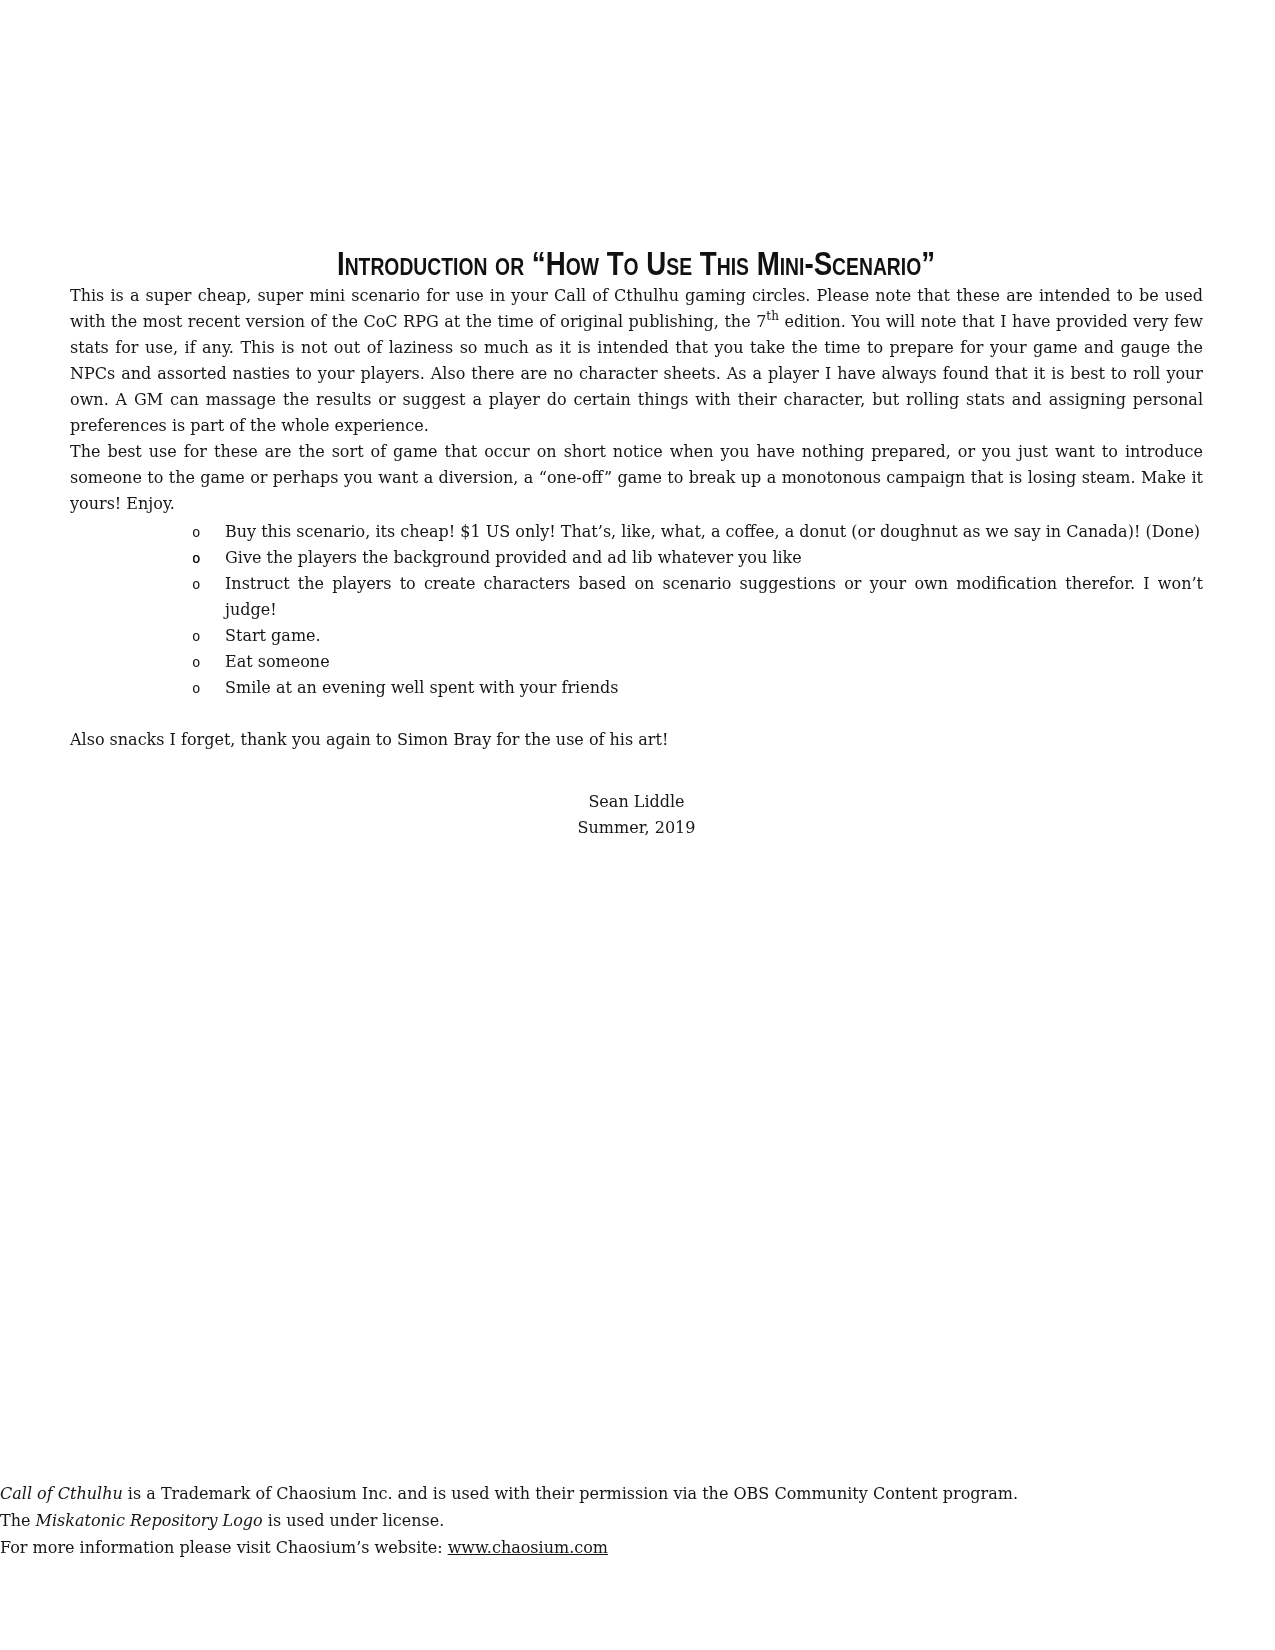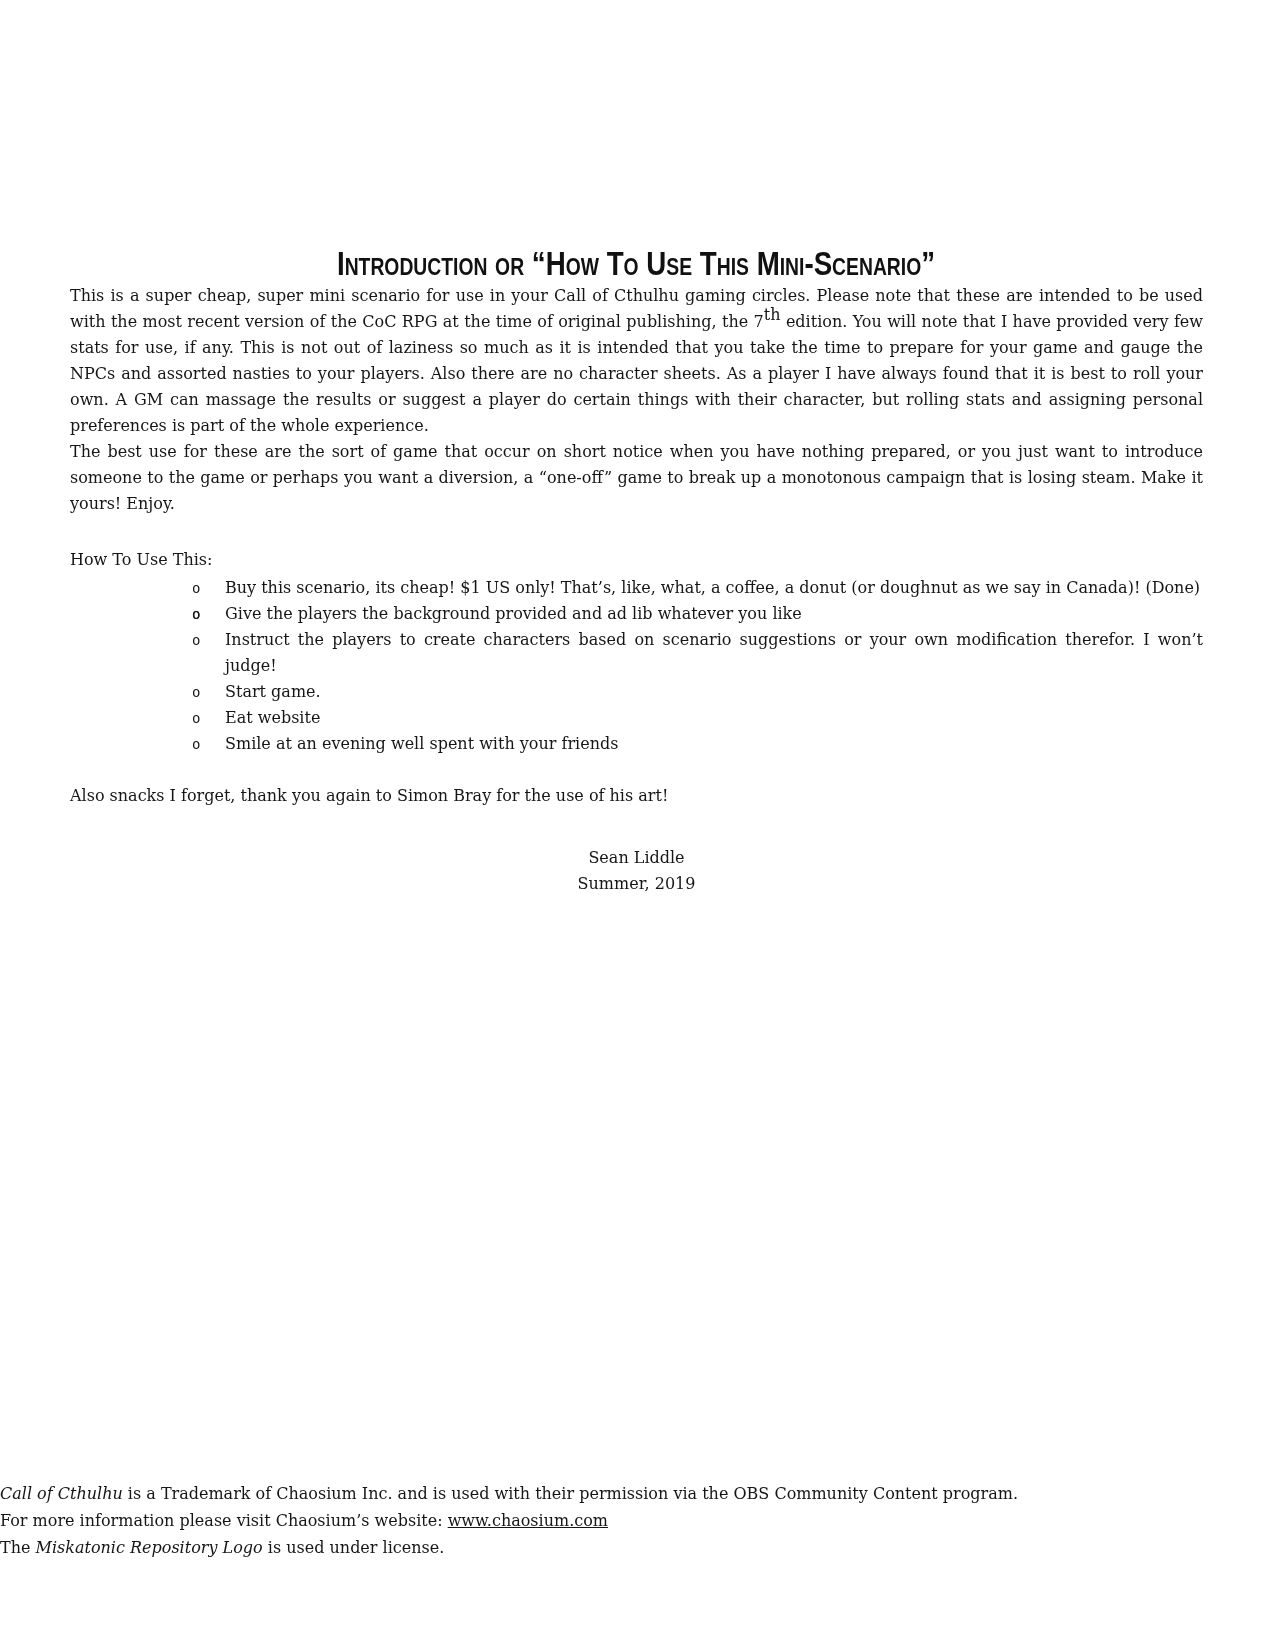--- a/index.html
+++ b/index.html
@@ -54,21 +54,21 @@
   .bullet {
     position: absolute;
     left: 122px;
     top: 1px;
     font-family: "DejaVu Sans Mono", monospace;
     font-size: 14px;
     line-height: 24px;
   }
   .closing { margin: 26px 0 0 0; }
   .signature { margin-top: 36px; text-align: center; }
-  sup.ord { font-size: 16px; line-height: 0; vertical-align: 7px; }
+  sup.ord { font-size: 12px; line-height: 0; vertical-align: 7px; }
   .footer {
     position: absolute;
     top: 1480px;
     left: 0;
     width: 1275px;
     text-align: left;
     font-size: 16px;
     line-height: 27px;
   }
   .footer em, .content em { font-style: italic; }
@@ -81,39 +81,38 @@
   <div class="content">
 
     <div class="title-wrap">
       <span class="title">Introduction or “How To Use This Mini-Scenario”</span>
     </div>
 
     <p class="para mt-title-gap"><span>This is a super cheap, super mini scenario for use in your Call of Cthulhu gaming circles.  Please note that these are intended to be used with the most recent version of the CoC RPG at the time of original publishing, the 7</span><sup class="ord">th</sup><span> edition. You will note that I have provided very few stats for use, if any. This is not out of laziness so much as it is intended that you take the time to prepare for your game and gauge the NPCs and assorted nasties to your players.  Also there are no character sheets. As a player I have always found that it is best to roll your own. A GM can massage the results or suggest a player do certain things with their character, but rolling stats and assigning personal preferences is part of the whole experience.</span></p>
 
     <p class="para mt-para-gap">The best use for these are the sort of game that occur on short notice when you have nothing prepared, or you just want to introduce someone to the game or perhaps you want a diversion, a “one-off” game to break up a monotonous campaign that is losing steam. Make it yours! Enjoy.</p>
 
-    <p class="list-heading">How To Use This:</p>
 
     <ul class="howto-list">
       <li class="howto-item"><span class="bullet">o</span><span class="item-text">Buy this scenario, its cheap! $1 US only! That’s, like, what, a coffee, a donut (or doughnut as we say in Canada)! (Done)</span></li>
       <li class="howto-item"><span class="bullet">o</span></li>
       <li class="howto-item"><span class="bullet">o</span><span class="item-text">Give the players the background provided and ad lib whatever you like</span></li>
       <li class="howto-item"><span class="bullet">o</span><span class="item-text">Instruct the players to create characters based on scenario suggestions or your own modification therefor. I won’t judge!</span></li>
       <li class="howto-item"><span class="bullet">o</span><span class="item-text">Start game.</span></li>
-      <li class="howto-item"><span class="bullet">o</span><span class="item-text">Eat website</span></li>
+      <li class="howto-item"><span class="bullet">o</span><span class="item-text">Eat someone</span></li>
       <li class="howto-item"><span class="bullet">o</span><span class="item-text">Smile at an evening well spent with your friends</span></li>
     </ul>
 
     <p class="closing">Also snacks I forget, thank you again to Simon Bray for the use of his art!</p>
 
     <div class="signature">
       <div>Sean Liddle</div>
       <div>Summer, 2019</div>
     </div>
 
   </div>
 
   <div class="footer">
     <div class="footer-line"><em>Call of Cthulhu</em><span> is a Trademark of Chaosium Inc. and is used with their permission via the OBS Community Content program.</span></div>
+    <div class="footer-line"><span>The </span><em>Miskatonic Repository Logo</em><span> is used under license.</span></div>
     <div class="footer-line"><span>For more information please visit Chaosium’s website: </span><a class="link" href="#">www.chaosium.com</a></div>
-    <div class="footer-line"><span>The </span><em>Miskatonic Repository Logo</em><span> is used under license.</span></div>
   </div>
 </div>
 
 </body></html>

